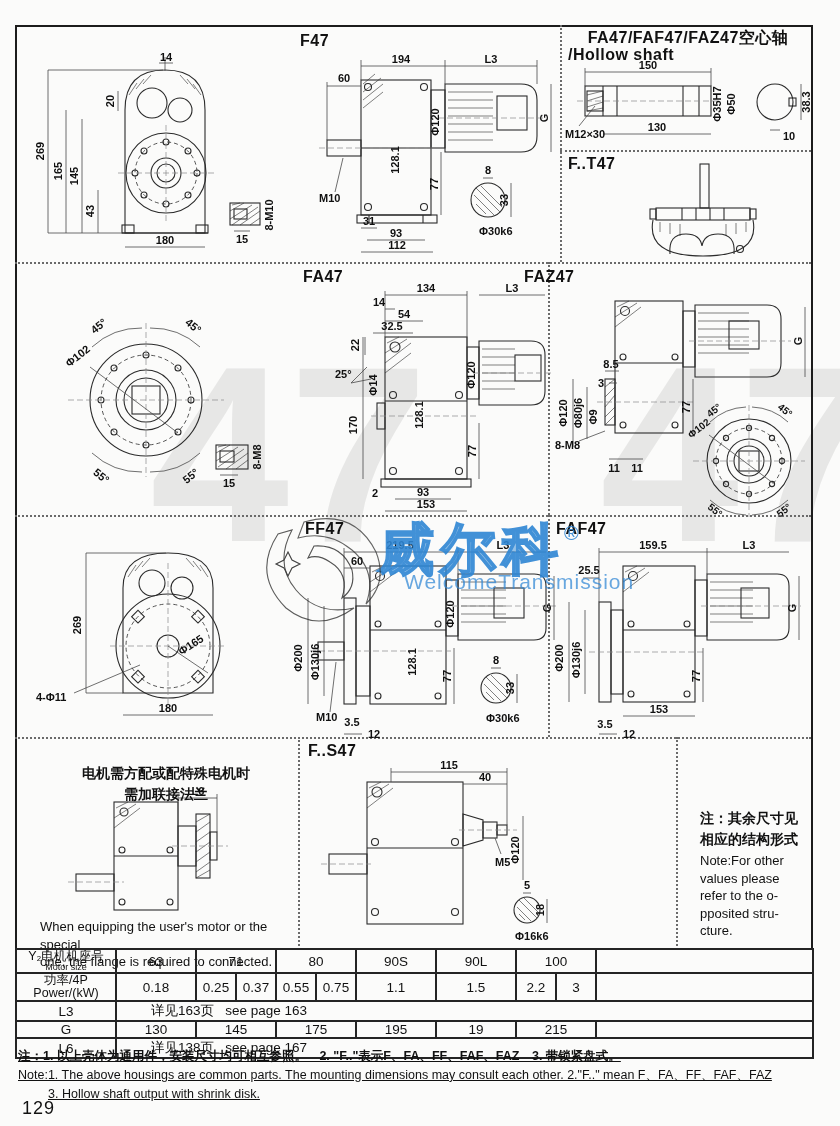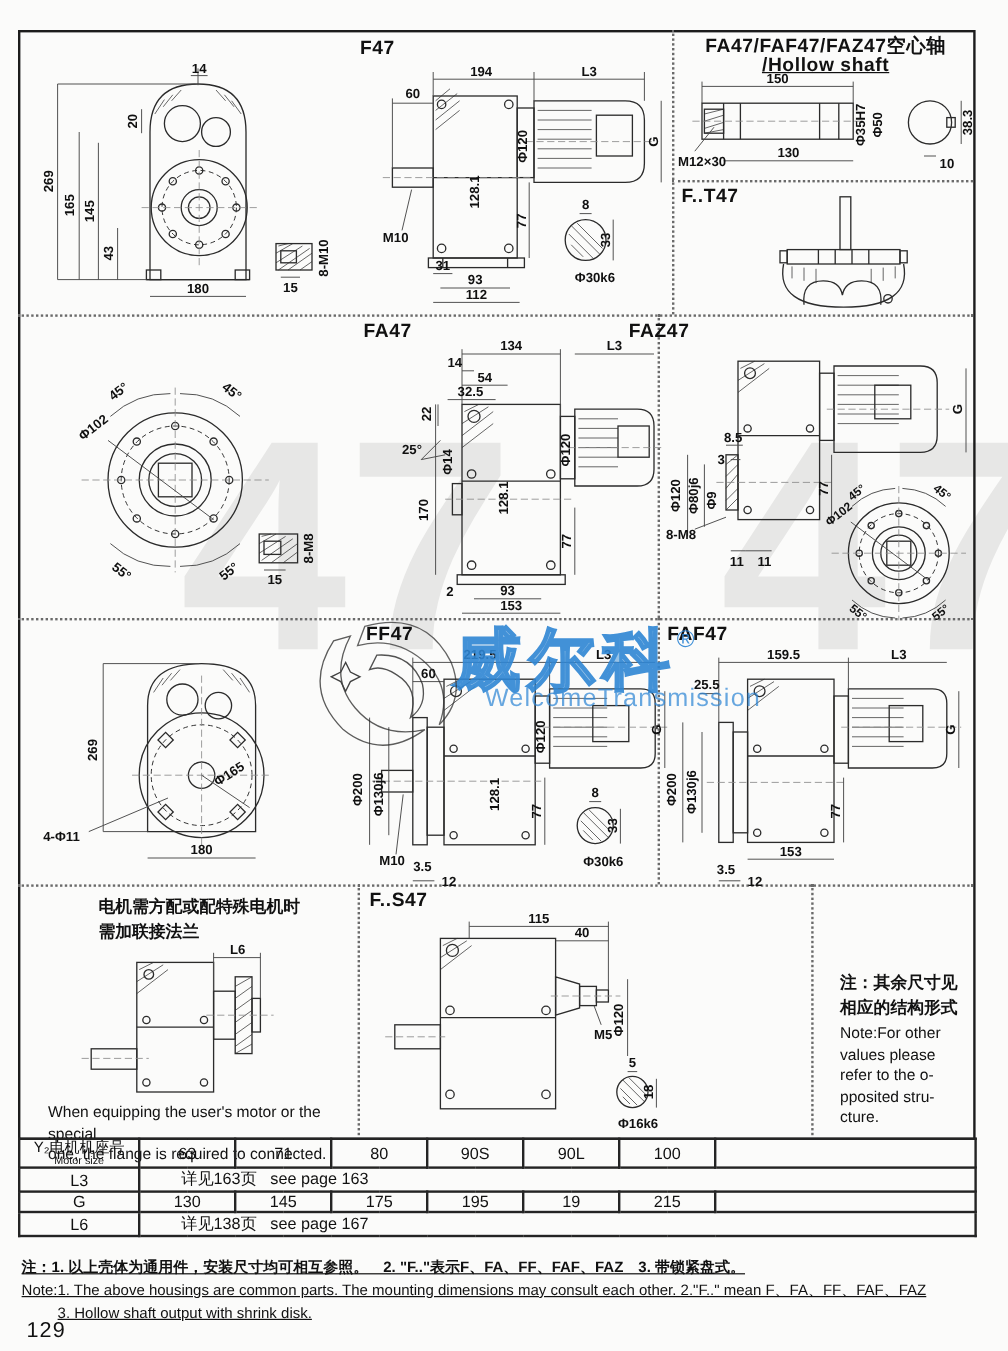--- a/index.html
+++ b/index.html
@@ -46,21 +46,21 @@
 <div class="abs dotH" style="left:15px;top:737px;width:796px;z-index:1;"></div>
 <div class="abs dotV" style="left:560px;top:25px;height:237px;z-index:1;"></div>
 <div class="abs dotH" style="left:560px;top:150px;width:251px;z-index:1;"></div>
 <div class="abs dotV" style="left:548px;top:262px;height:253px;z-index:1;"></div>
 <div class="abs dotV" style="left:548px;top:515px;height:222px;z-index:1;"></div>
 <div class="abs dotV" style="left:298px;top:737px;height:209px;z-index:1;"></div>
 <div class="abs dotV" style="left:676px;top:737px;height:209px;z-index:1;"></div>
 
 <div class="abs title" style="left:300px;top:32px;z-index:3;">F47</div>
 <div class="abs title" style="left:568px;top:28px;width:240px;text-align:center;z-index:3;">FA47/FAF47/FAZ47空心轴</div>
-<div class="abs title" style="left:568px;top:46px;width:240px;text-align:center;z-index:3;text-decoration:underline;">/Hollow shaft</div>
+<div class="abs title" style="left:568px;top:46px;width:240px;z-index:3;">/Hollow shaft</div>
 <div class="abs title" style="left:568px;top:155px;z-index:3;">F..T47</div>
 <div class="abs title" style="left:303px;top:268px;z-index:3;">FA47</div>
 <div class="abs title" style="left:524px;top:268px;z-index:3;">FAZ47</div>
 <div class="abs title" style="left:305px;top:520px;z-index:3;">FF47</div>
 <div class="abs title" style="left:556px;top:520px;z-index:3;">FAF47</div>
 <div class="abs title" style="left:308px;top:742px;z-index:3;">F..S47</div>
 
 <svg style="left:30px;top:55px;" width="250" height="205" viewBox="0 0 250 205">
   <g>
     <path d="M95,178 L95,55 Q95,15 135,15 Q175,15 175,55 L175,178 Z"></path>
@@ -505,21 +505,21 @@
     <line class="dl" x1="150" y1="108" x2="150" y2="162"></line>
     <text class="b" transform="rotate(-90 147 136)" x="147" y="136" text-anchor="middle">77</text>
     <line class="dl" x1="70" y1="176" x2="142" y2="176"></line>
     <text class="b" x="106" y="173" text-anchor="middle">153</text>
     <text class="b" x="52" y="188" text-anchor="middle">3.5</text>
     <line class="dl" x1="46" y1="194" x2="64" y2="194"></line>
     <text class="b" x="70" y="198">12</text>
   </g>
 </svg>
 
-<div class="abs note-zh" style="left:82px;top:745px;z-index:3;">
+<div class="abs note-zh" style="left:82px;top:763px;z-index:3;text-align:center;">
   <div>电机需方配或配特殊电机时</div>
   <div>需加联接法兰</div>
 </div>
 <svg style="left:48px;top:788px;" width="240" height="130" viewBox="0 0 240 130">
   <g>
     <rect x="66" y="14" width="64" height="108"></rect>
     <path class="hl" d="M68,20 L80,14 M66,30 L88,16 M66,40 L92,20"></path>
     <circle cx="76" cy="24" r="4"></circle>
       <circle cx="74" cy="62" r="3"></circle>
       <circle cx="122" cy="62" r="3"></circle>
@@ -631,20 +631,36 @@
     <td>
       <span class="lblzh">Y₂电机机座号</span>
       <span class="lblen">Motor size</span>
     </td>
     <td colspan="2">63</td>
     <td colspan="2">71</td>
     <td colspan="2">80</td>
     <td colspan="2">90S</td>
     <td colspan="2">90L</td>
     <td colspan="2">100</td>
+    <td></td>
+  </tr>
+  <tr style="height:24px">
+    <td>
+      <span class="lblzh">功率/4P</span>
+      <span class="lblzh">Power/(kW)</span>
+    </td>
+    <td colspan="2">0.18</td>
+    <td>0.25</td>
+    <td>0.37</td>
+    <td>0.55</td>
+    <td>0.75</td>
+    <td colspan="2">1.1</td>
+    <td colspan="2">1.5</td>
+    <td>2.2</td>
+    <td>3</td>
     <td></td>
   </tr>
   <tr style="height:16px">
     <td>L3</td>
     <td colspan="13" class="seecell">
       <span>详见163页</span>&nbsp;&nbsp;
       <span>see page 163</span>
     </td>
   </tr>
   <tr style="height:17px">

